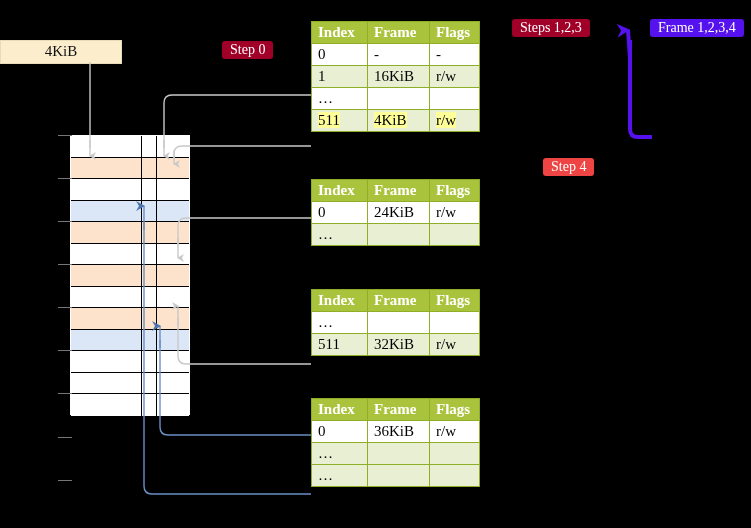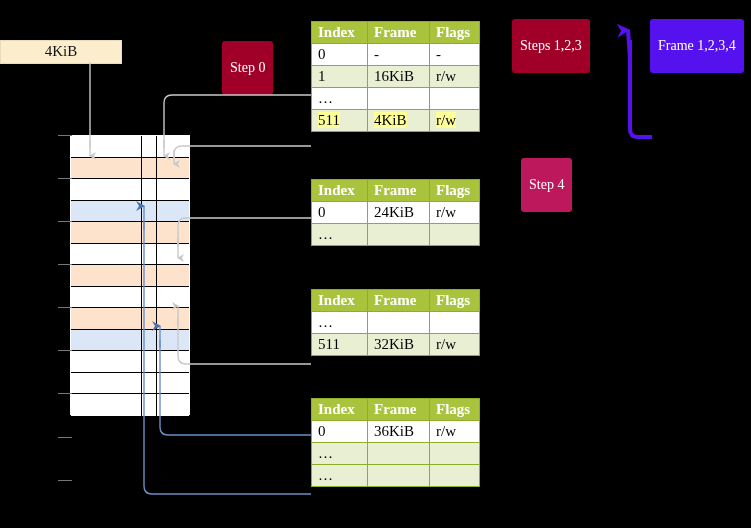--- a/index.html
+++ b/index.html
@@ -17,21 +17,21 @@
   
   .memblock{position:absolute;left:70px;top:135px;width:120px;height:280px;
             border:1px solid #ffffff;box-sizing:border-box;background:#fff;}
   .memrow{position:absolute;left:0;width:100%;height:21.5px;box-sizing:border-box;
           border-bottom:1px solid #000;}
   .memrow.last{border-bottom:none;}
   .vdiv{position:absolute;top:0;height:280px;width:1px;background:#000;}
 
   
   .badge{position:absolute;color:#fff;font-size:14px;line-height:18px;
-         padding:18px 8px;border-radius:3px;white-space:nowrap;}
+         padding:0 8px;border-radius:3px;white-space:nowrap;}
   .badge.red{background:#a00028;}
   .badge.blue{background:#5511ee;}
 
   
   .ptable{position:absolute;border-collapse:collapse;border:1px solid #8fae28;
           background:#fff;}
   .ptable td,.ptable th{border:1px solid #8fae28;padding:2px 6px;font-size:15px;
           color:#000;height:20px;box-sizing:border-box;text-align:left;
           font-family:"Liberation Serif","DejaVu Serif",serif;}
   .ptable th{background:#aac33c;color:#fff;font-weight:bold;font-size:15px;}
@@ -69,21 +69,21 @@
       <div class="memrow" style="top: 236.923px; height: 21.5385px; background: rgb(255, 255, 255);"></div>
       <div class="memrow last" style="top: 258.462px; height: 21.5385px; background: rgb(255, 255, 255);"></div>
       <div class="vdiv" style="left: 70px;"></div>
       <div class="vdiv" style="left: 85px;"></div>
     </div>
 
   <div id="badges">
       <div class="badge red" style="left: 189px; top: 41px; background: rgb(160, 0, 40); margin-left: 33px;">Step 0</div>
       <div class="badge red" style="left: 512px; top: 19px; background: rgb(160, 0, 40);">Steps 1,2,3</div>
       <div class="badge blue" style="left: 650px; top: 19px; background: rgb(85, 17, 238);">Frame 1,2,3,4</div>
-      <div class="badge red" style="left: 521px; top: 158px; background: #be185d;">Step 4</div>
+      <div class="badge red" style="left: 543px; top: 158px; background: #ef4444;">Step 4</div>
     </div>
 
   <div id="tables">
       <table class="ptable" style="left: 311px; top: 21px;">
         <thead>
           <tr>
             <th class="c0">Index</th>
             <th class="c1">Frame</th>
             <th class="c2">Flags</th>
           </tr>

